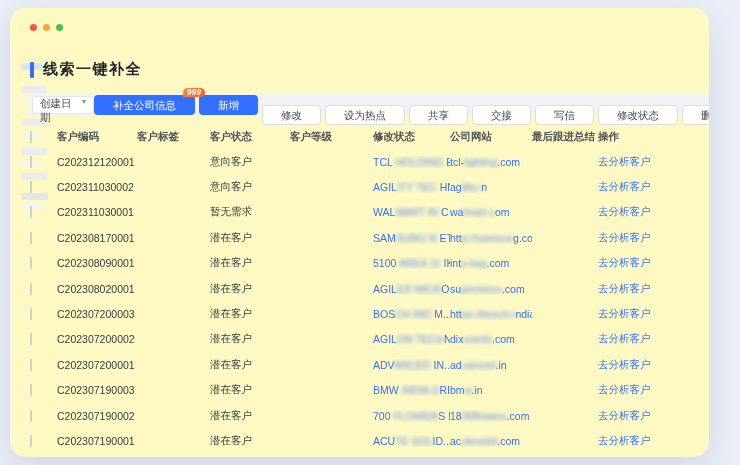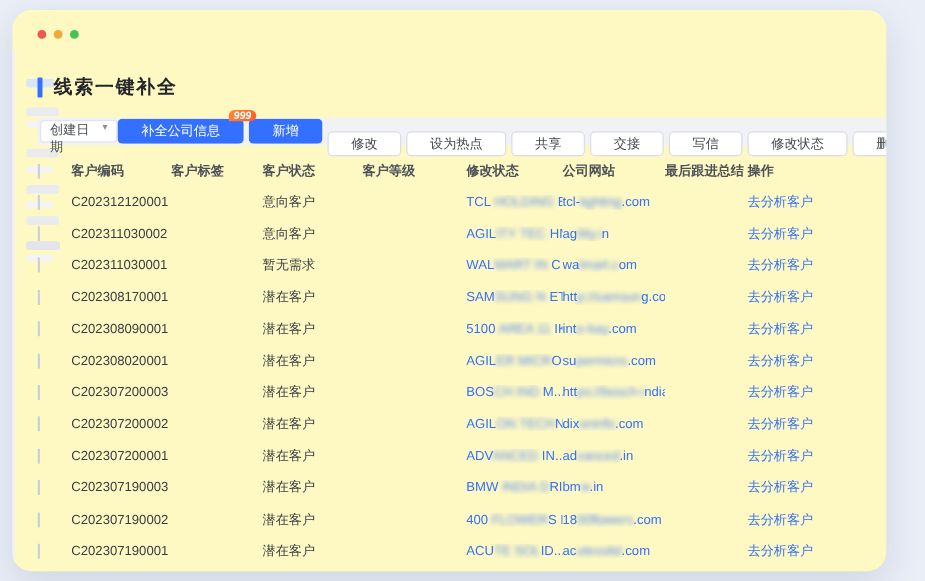--- a/index.html
+++ b/index.html
@@ -255,21 +255,21 @@
                 <div class="cell"><span class="blue"><span>bm</span><span class="blur-mid">w</span><span>.in</span></span></div>
                 <div class="cell"></div>
                 <div class="cell"><span class="action-link">去分析客户</span></div>
               </div>
               <div class="trow">
                 <div class="cell"><span class="checkbox"></span></div>
                 <div class="cell">C202307190002</div>
                 <div class="cell"></div>
                 <div class="cell">潜在客户</div>
                 <div class="cell"></div>
-                <div class="cell"><span class="blue"><span>400 </span><span class="blur-mid">FLOWER</span><span>S I...</span></span></div>
+                <div class="cell"><span class="blue"><span>700 </span><span class="blur-mid">FLOWER</span><span>S I...</span></span></div>
                 <div class="cell"><span class="blue"><span>18</span><span class="blur-mid">00flowers</span><span>.com</span></span></div>
                 <div class="cell"></div>
                 <div class="cell"><span class="action-link">去分析客户</span></div>
               </div>
               <div class="trow">
                 <div class="cell"><span class="checkbox"></span></div>
                 <div class="cell">C202307190001</div>
                 <div class="cell"></div>
                 <div class="cell">潜在客户</div>
                 <div class="cell"></div>

